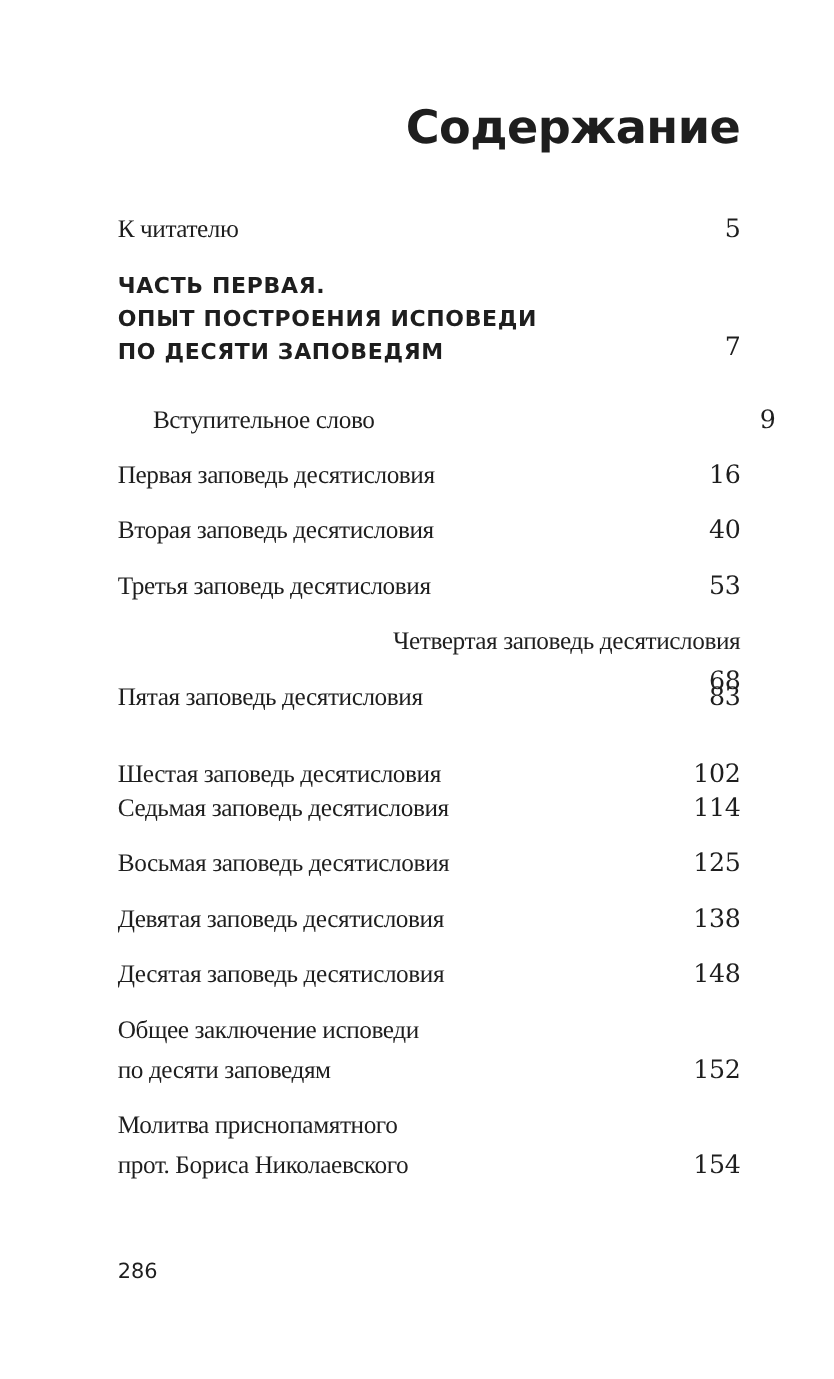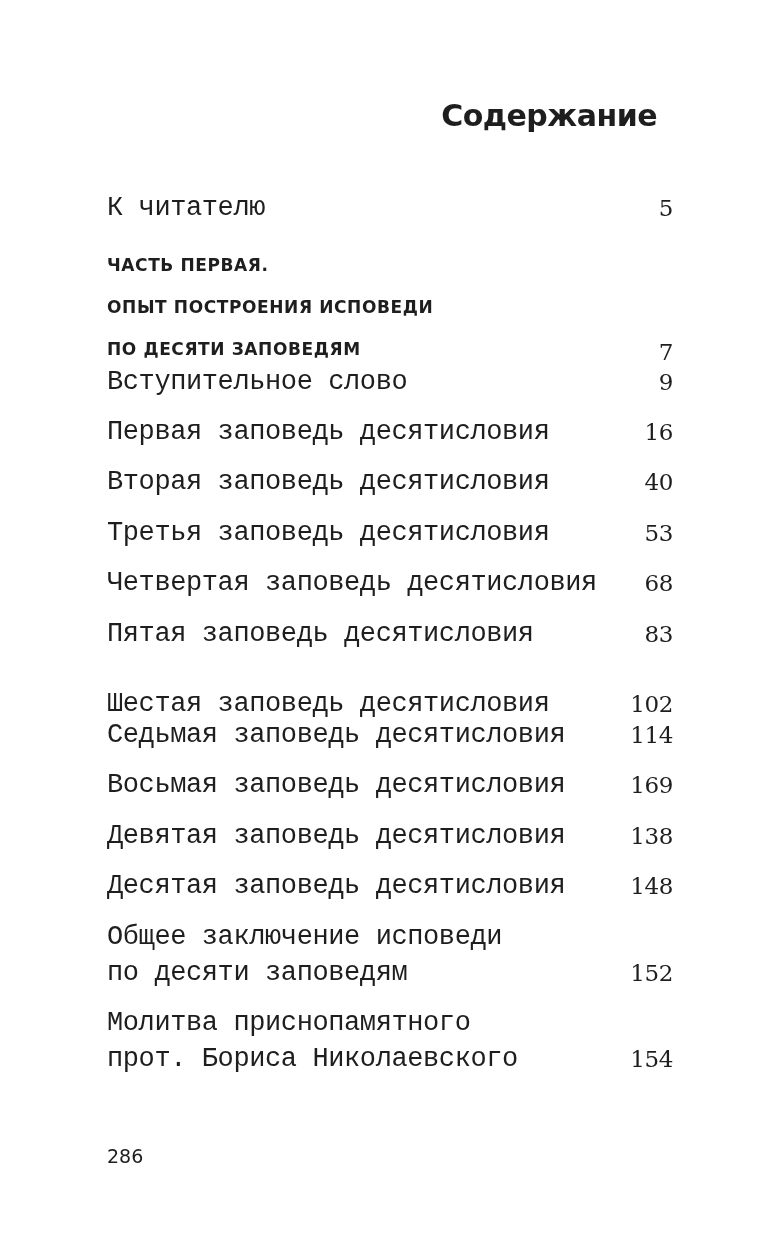--- a/index.html
+++ b/index.html
@@ -16,66 +16,66 @@
     }
     .page {
       position: absolute;
       left: 107px;
       top: 0;
       width: 566px;
       height: 1254px;
     }
     .title {
       position: absolute;
-      right: 16px;
+      right: 0;
       top: 88px;
       font-family: "DejaVu Sans", sans-serif;
       font-weight: bold;
-      font-size: 30px;
+      font-size: 42px;
       letter-spacing: -0.5px;
       line-height: 56px;
       color: #1e1e1e;
       white-space: nowrap;
     }
     .toc {
       position: absolute;
       left: 0;
       top: 0;
       width: 566px;
     }
     .entry {
       position: absolute;
       left: 0;
       width: 566px;
       display: flex;
       justify-content: space-between;
       align-items: flex-end;
     }
     .entry-text {
-      font-family: Liberation Mono, monospace;
-      font-size: 27px;
+      font-family: Liberation Serif, serif;
+      font-size: 23px;
       line-height: 36px;
       letter-spacing: -0.4px;
       white-space: pre-line;
       color: #1e1e1e;
     }
     .entry-page {
       font-family: "DejaVu Serif", serif;
       font-size: 23px;
       line-height: 36px;
       letter-spacing: -0.4px;
       text-align: right;
       color: #1e1e1e;
     }
     .entry.part .entry-text {
       font-family: "DejaVu Sans", sans-serif;
       font-weight: bold;
-      font-size: 17px;
+      font-size: 20px;
       letter-spacing: 0.6px;
-      line-height: 42px;
+      line-height: 30px;
     }
     .folio {
       position: absolute;
       left: 107px;
       top: 1143px;
       font-family: "DejaVu Sans", sans-serif;
       font-size: 19px;
       line-height: 26px;
       color: #1e1e1e;
     }
@@ -89,55 +89,55 @@
       <div class="entry" style="top: 190px;">
         <span class="entry-text">К читателю</span>
         <span class="entry-page">5</span>
       </div>
       <div class="entry part" style="top: 244px;">
         <span class="entry-text">ЧАСТЬ ПЕРВАЯ.
 ОПЫТ ПОСТРОЕНИЯ ИСПОВЕДИ
 ПО ДЕСЯТИ ЗАПОВЕДЯМ</span>
         <span class="entry-page">7</span>
       </div>
-      <div class="entry" style="top: 364px;">
+      <div class="entry" style="top: 364px; margin-left: 32px;">
         <span class="entry-text">Вступительное слово</span>
         <span class="entry-page">9</span>
       </div>
       <div class="entry" style="top: 414px;">
         <span class="entry-text">Первая заповедь десятисловия</span>
         <span class="entry-page">16</span>
       </div>
       <div class="entry" style="top: 464px;">
         <span class="entry-text">Вторая заповедь десятисловия</span>
         <span class="entry-page">40</span>
       </div>
       <div class="entry" style="top: 515px;">
         <span class="entry-text">Третья заповедь десятисловия</span>
         <span class="entry-page">53</span>
       </div>
-      <div class="entry" style="top: 565px;">
+      <div class="entry" style="top: 565px; flex-direction: column;">
         <span class="entry-text">Четвертая заповедь десятисловия</span>
         <span class="entry-page">68</span>
       </div>
       <div class="entry" style="top: 616px;">
         <span class="entry-text">Пятая заповедь десятисловия</span>
         <span class="entry-page">83</span>
       </div>
       <div class="entry" style="top: 666px; margin-top: 20px;">
         <span class="entry-text">Шестая заповедь десятисловия</span>
         <span class="entry-page">102</span>
       </div>
       <div class="entry" style="top: 717px; align-items: center;">
         <span class="entry-text">Седьмая заповедь десятисловия</span>
         <span class="entry-page">114</span>
       </div>
       <div class="entry" style="top: 767px;">
         <span class="entry-text">Восьмая заповедь десятисловия</span>
-        <span class="entry-page">169</span>
+        <span class="entry-page">125</span>
       </div>
       <div class="entry" style="top: 818px;">
         <span class="entry-text">Девятая заповедь десятисловия</span>
         <span class="entry-page">138</span>
       </div>
       <div class="entry" style="top: 868px;">
         <span class="entry-text">Десятая заповедь десятисловия</span>
         <span class="entry-page">148</span>
       </div>
       <div class="entry" style="top: 919px;">

